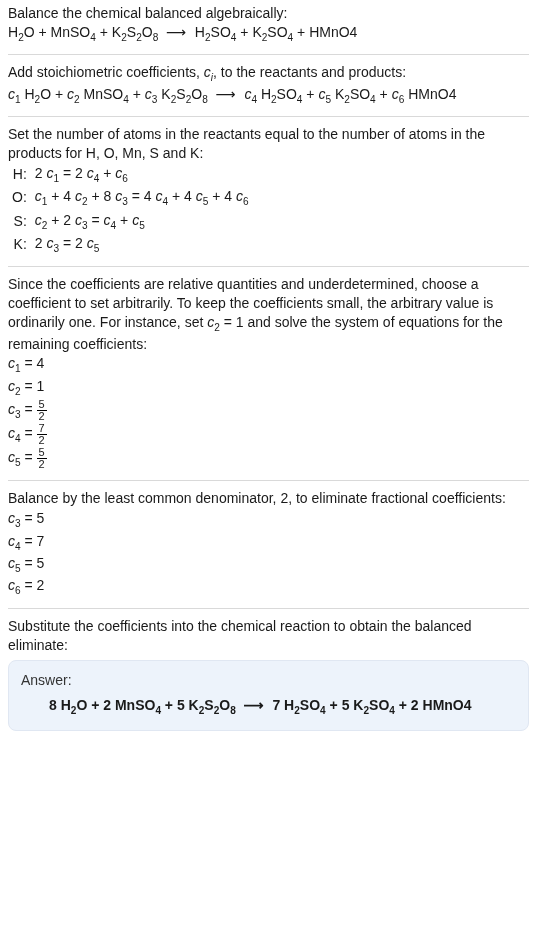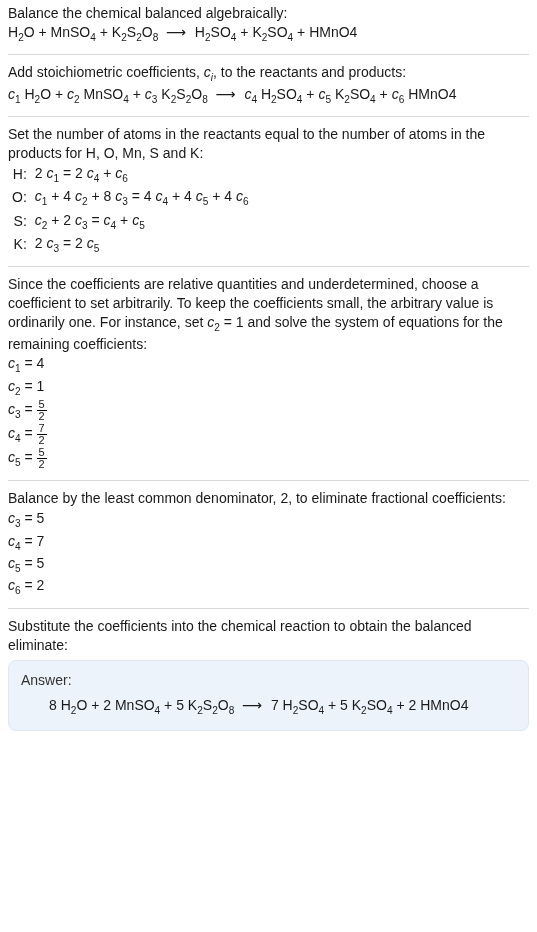--- a/index.html
+++ b/index.html
@@ -41,21 +41,21 @@
   .frac .n { display: block; padding: 0 2px; }
   .frac .d { display: block; border-top: 1px solid #000; padding: 0 2px; }
   .answer-box {
     background: #edf3fb;
     border: 1px solid #e0e7f2;
     border-radius: 8px;
     padding: 10px 12px 12px 12px;
     margin-top: 6px;
   }
   .answer-box .ans-label { color: #333; margin-bottom: 6px; }
-  .answer-box .ans-eq { padding-left: 28px; }
+  .answer-box .ans-eq { padding-left: 28px; font-weight: bold; }
   .ital { font-style: italic; }
 </style>
 </head>
 <body>
 
 <div>Balance the chemical balanced algebraically:</div>
 <div>
   H<span class="sub">2</span>O + MnSO<span class="sub">4</span> + K<span class="sub">2</span>S<span class="sub">2</span>O<span class="sub">8</span>
   &nbsp;<span class="arrow">⟶</span>&nbsp;
   H<span class="sub">2</span>SO<span class="sub">4</span> + K<span class="sub">2</span>SO<span class="sub">4</span> + HMnO4

